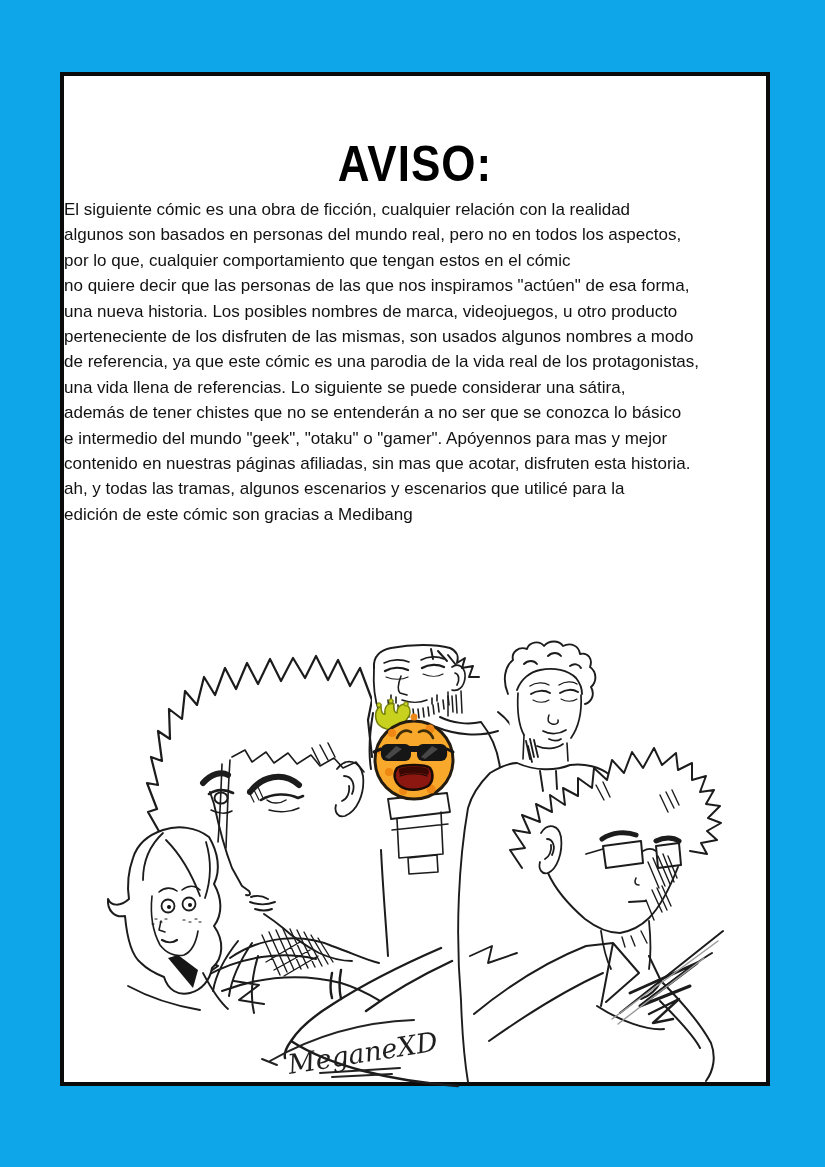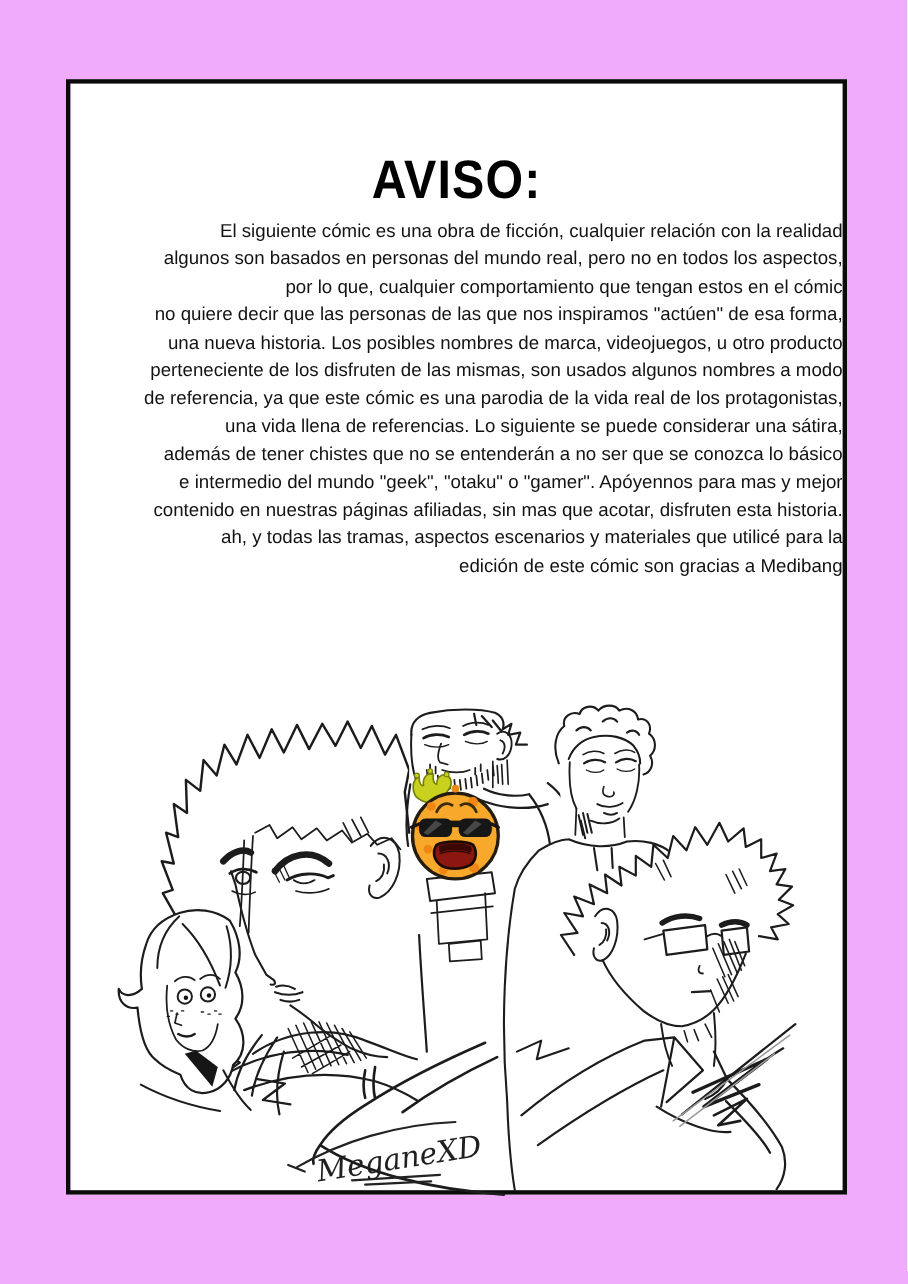--- a/index.html
+++ b/index.html
@@ -1,22 +1,22 @@
 <!DOCTYPE html>
 <html><head>
 <meta charset="utf-8">
 <style>
   html,body{margin:0;padding:0;background:#ffffff;}
-  .page{position:relative;width:825px;height:1167px;background:#f0abfc;overflow:hidden;
+  .page{position:relative;width:825px;height:1167px;background:#0ea5e9;overflow:hidden;
         font-family:"Liberation Sans",sans-serif;color:#000;}
   .frame{position:absolute;left:60px;top:72px;width:710px;height:1014px;
          border:4px solid #0b0b0b;box-sizing:border-box;background:#ffffff;}
   .title{margin-top:64px;height:48px;line-height:48px;text-align:center;
          font-size:44px;font-weight:bold;letter-spacing:1px;transform:scaleY(1.12);}
-  .notice{margin-top:9px;text-align:right;font-size:17px;line-height:25.4px;color:#121212;}
+  .notice{margin-top:9px;text-align:left;font-size:17px;line-height:25.4px;color:#121212;}
   .notice div{white-space:nowrap;}
   .art{position:absolute;left:0;top:0;width:825px;height:1167px;pointer-events:none;}
   .art path,.art circle,.art ellipse,.art rect{stroke-linecap:round;stroke-linejoin:round;}
 </style>
 </head>
 <body>
 
 <div class="page">
   <div class="frame">
     <div class="title">AVISO:</div>
@@ -25,21 +25,21 @@
       <div>algunos son basados en personas del mundo real, pero no en todos los aspectos,</div>
       <div>por lo que, cualquier comportamiento que tengan estos en el cómic</div>
       <div>no quiere decir que las personas de las que nos inspiramos "actúen" de esa forma,</div>
       <div>una nueva historia. Los posibles nombres de marca, videojuegos, u otro producto</div>
       <div>perteneciente de los disfruten de las mismas, son usados algunos nombres a modo</div>
       <div>de referencia, ya que este cómic es una parodia de la vida real de los protagonistas,</div>
       <div>una vida llena de referencias. Lo siguiente se puede considerar una sátira,</div>
       <div>además de tener chistes que no se entenderán a no ser que se conozca lo básico</div>
       <div>e intermedio del mundo "geek", "otaku" o "gamer". Apóyennos para mas y mejor</div>
       <div>contenido en nuestras páginas afiliadas, sin mas que acotar, disfruten esta historia.</div>
-      <div>ah, y todas las tramas, aspectos escenarios y materiales que utilicé para la</div>
+      <div>ah, y todas las tramas, algunos escenarios y escenarios que utilicé para la</div>
       <div>edición de este cómic son gracias a Medibang</div>
     </div>
   </div>
 
   <svg class="art" viewBox="0 0 825 1167">
 
     <g fill="none" stroke="#1c1c1c">
       <path fill="#ffffff" stroke="none" d="M222,762 C218,775 211,783 210,792 L214,804 C220,832 225,850 232,868 L242,886 L249,892 L247,896 C252,897 256,900 258,903 C261,907 263,911 264,915 C269,919 276,924 282,929 C293,937 306,946 319,953 L388,955 L384,898 L381,850 C380,818 378,788 372,757 L368,720 L372,700 L360,668 L350,686 L338,660 L328,680 L316,656 L305,678 L293,658 L281,681 L270,659 L258,684 L247,663 L236,689 L225,668 L215,695 L204,677 L197,705 L185,691 L182,719 L169,709 L170,739 L158,731 L162,761 L151,757 L158,785 L147,783 L157,809 L148,812 L160,833 C163,838 166,842 170,846 C174,850 178,853 182,856 C186,858 190,860 195,861 C205,863 215,856 219,841 C223,816 222,788 222,762 Z"></path>
       <path stroke-width="2.2" d="M372,757 L368,720 L372,700 L360,668 L350,686 L338,660 L328,680 L316,656 L305,678 L293,658 L281,681 L270,659 L258,684 L247,663 L236,689 L225,668 L215,695 L204,677 L197,705 L185,691 L182,719 L169,709 L170,739 L158,731 L162,761 L151,757 L158,785 L147,783 L157,809 L148,812 L160,833 C163,838 166,842 170,846 C174,850 178,853 182,856 C186,858 190,860 195,861"></path>
       <path stroke-width="1.6" d="M222,764 C221,790 220,818 218,842 M230,760 C228,790 227,820 226,848 M232,757 L245,750 L252,762 L266,752 L274,763 L288,753 L297,764 L311,755 L320,766 L334,758 L343,768 L356,762 L364,772"></path>

